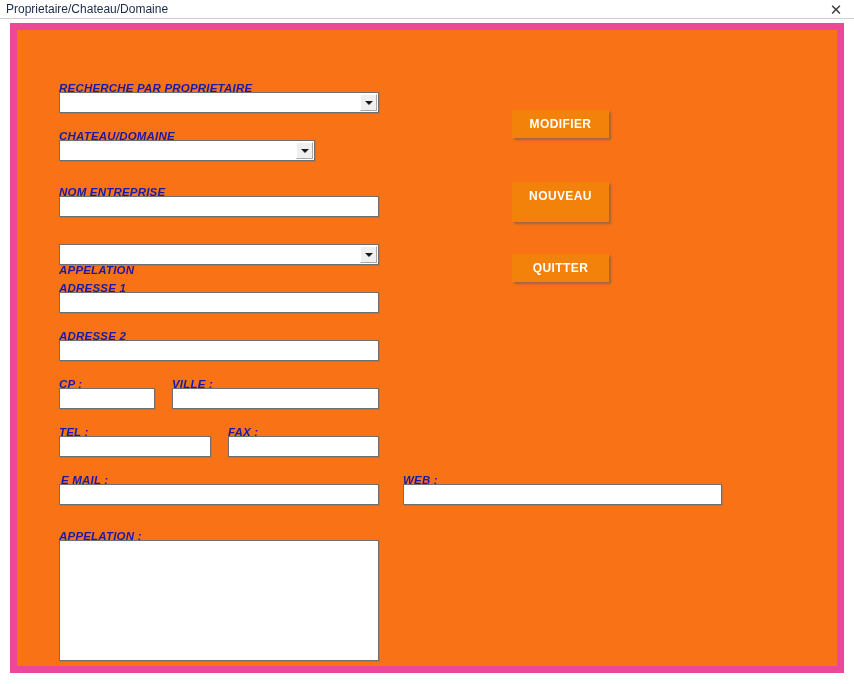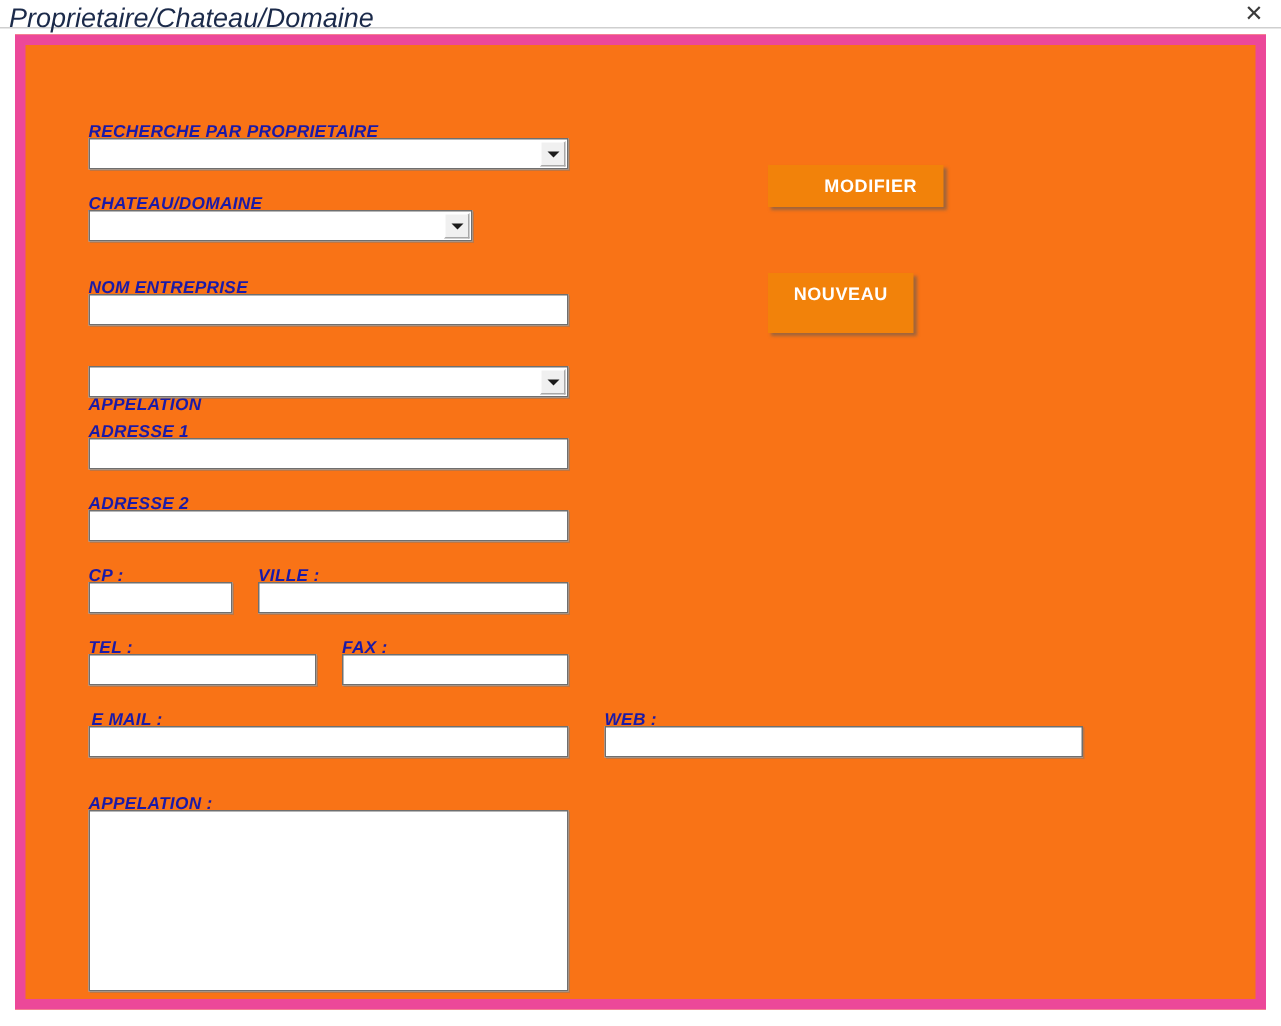--- a/index.html
+++ b/index.html
@@ -28,25 +28,24 @@
     width: 854px;
     height: 19px;
     background: #ffffff;
     border-bottom: 1px solid #cfcfcf;
     box-sizing: border-box;
   }
   .titlebar-text {
     position: absolute;
     left: 6px;
     top: 2px;
-    font-size: 18px;
+    font-size: 12px;
     color: #1b2a4a;
     font-family: "Liberation Sans", sans-serif;
     white-space: nowrap;
-    font-style: italic;
   }
   .titlebar-close {
     position: absolute;
     right: 0px;
     top: 0px;
     width: 36px;
     height: 19px;
     display: flex;
     align-items: center;
     justify-content: center;
@@ -221,17 +220,18 @@
 
     <div class="lbl" style="left:44px; top:444px;">E MAIL :</div>
     <input class="field" style="left: 42px; top: 454px; width: 320px; height: 21px;" type="text" placeholder="">
 
     <div class="lbl" style="left:386px; top:444px;">WEB :</div>
     <input class="field" style="left: 386px; top: 454px; width: 319px; height: 21px;" type="text" placeholder="">
 
     <div class="lbl" style="left:42px; top:500px;">APPELATION :</div>
     <textarea class="textarea" style="left: 42px; top: 510px; width: 320px; height: 121px;" placeholder=""></textarea>
 
-    <div class="btn" style="left:495px; top:80px; width:97px; height:28px;padding-left:20px;">MODIFIER</div>
+    <div class="btn" style="left:495px; top:80px; width:97px; height:28px;">MODIFIER</div>
     <div class="btn" style="left:495px; top:152px; width:97px; height:40px;">NOUVEAU</div>
+    <div class="btn" style="left:495px; top:224px; width:97px; height:28px;">QUITTER</div>
 
   </div>
 </div>
 
 </body></html>

